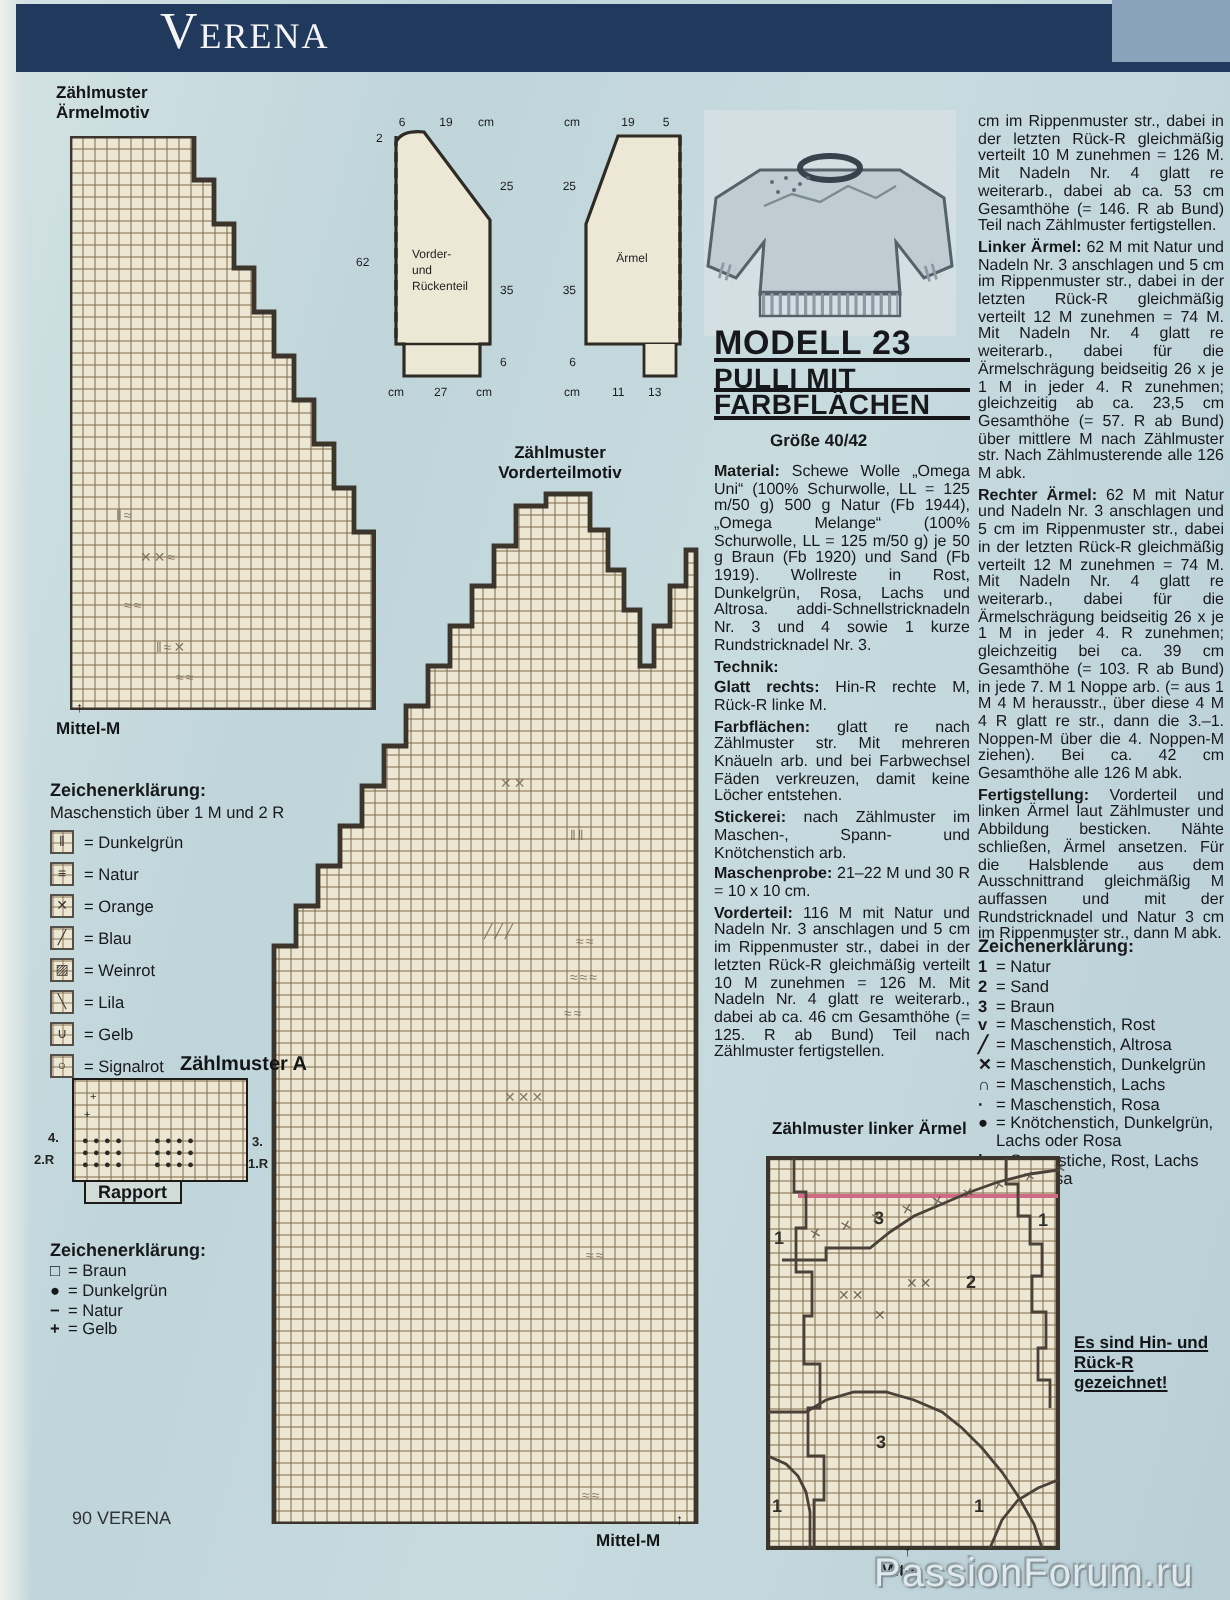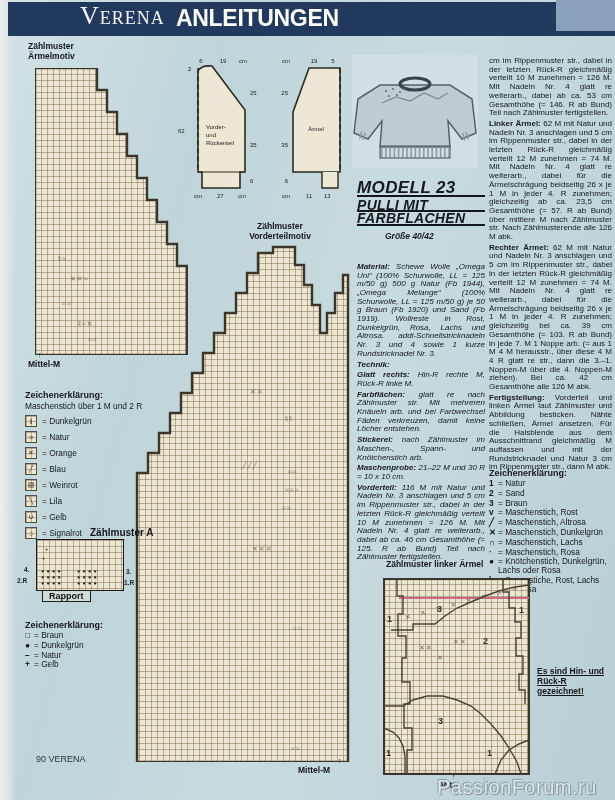--- a/index.html
+++ b/index.html
@@ -20,21 +20,21 @@
         background-image:repeating-linear-gradient(to right,rgba(128,106,74,.5) 0 1px,transparent 1px 6px),
                          repeating-linear-gradient(to bottom,rgba(128,106,74,.5) 0 1px,transparent 1px 6px);}
   .chartwrap svg{position:absolute;left:0;top:0;}
   .mk{position:absolute;font-size:7px;color:#6f6149;opacity:.8;letter-spacing:1px;white-space:nowrap;}
   .rg{position:absolute;font-size:9px;font-weight:bold;color:#33302a;}
   .txtcol{position:absolute;font-size:8px;line-height:8.7px;text-align:justify;color:#17181c;}
   .txtcol p{margin:0 0 2px 0;}
   .txtcol b{font-weight:bold;}
   .h1{font-size:17px;font-weight:bold;letter-spacing:.4px;border-bottom:2.4px solid #15161a;padding-bottom:2px;margin-bottom:4px;}
   .h2{font-size:14px;font-weight:bold;letter-spacing:.3px;border-bottom:2px solid #15161a;padding-bottom:1px;margin-bottom:2px;}
-  .gsize{font-size:8.5px;font-weight:bold;margin:6px 0 22px 0;padding-left:28px;}
+  .gsize{font-size:8.5px;font-weight:bold;margin:6px 0 7px 0;padding-left:28px;}
   .legend{position:absolute;font-size:8.3px;color:#17181c;}
   .legend .lh{font-weight:bold;font-size:9px;margin-bottom:1px;}
   .legend .sub{margin-bottom:4px;white-space:nowrap;}
   .lrow{display:flex;align-items:center;margin-bottom:4px;}
   .sybox{width:10px;height:10px;border:1px solid #55504a;background:#ece7d3;margin-right:5px;
          display:flex;align-items:center;justify-content:center;font-size:7px;color:#3a362f;
          background-image:linear-gradient(rgba(128,106,74,.45) 1px,transparent 1px),linear-gradient(90deg,rgba(128,106,74,.45) 1px,transparent 1px);
          background-size:5px 5px;}
   .lrow2{display:flex;margin-bottom:1px;line-height:8.8px;}
   .sy{width:9px;flex:none;font-weight:bold;}
@@ -47,21 +47,20 @@
 </style>
 </head>
 <body>
 
 <div id="page">
 
   <div class="abs" id="edge"></div>
 
   <div class="abs" id="topbar">
     <span class="brand"><span class="bi">V</span><span class="br">ERENA</span></span>
-    <span class="ttl">ANLEITUNGEN</span>
   </div>
   <div class="abs" id="corner"></div>
 
   <div class="abs lbl" style="left:28px;top:42px;">
     <div>Zählmuster</div>
     <div>Ärmelmotiv</div>
   </div>
   <div class="chartwrap" style="left:35px;top:68px;width:153px;height:287px;">
     <div class="grid" style="clip-path: polygon(0px 0px, 52px 0px, 62px 0px, 62px 22px, 72px 22px, 72px 44px, 82px 44px, 82px 66px, 92px 66px, 92px 88px, 102px 88px, 102px 110px, 112px 110px, 112px 132px, 122px 132px, 122px 154px, 132px 154px, 132px 176px, 142px 176px, 142px 198px, 152px 198px, 152px 287px, 0px 287px);"></div>
     <svg width="153" height="287" viewBox="0 0 153 287">
@@ -125,21 +124,21 @@
     <g fill="#5c6a73">
       <circle cx="34" cy="36" r="1"></circle>
         <circle cx="41" cy="34" r="1"></circle>
         <circle cx="48" cy="37" r="1"></circle>
       <circle cx="37" cy="41" r="1"></circle>
         <circle cx="45" cy="40" r="1"></circle>
         <circle cx="52" cy="34" r="1"></circle>
     </g>
   </svg>
 
-  <div class="txtcol" style="left:357px;top:184px;width:128px;font-style:italic;">
+  <div class="txtcol" style="left:357px;top:168px;width:128px;">
     <div class="h1">MODELL 23</div>
     <div class="h2">PULLI MIT</div>
     <div class="h2">FARBFLÄCHEN</div>
     <div class="gsize">Größe 40/42</div>
     <p><b>Material:</b> <span>Schewe Wolle „Omega Uni“ (100% Schurwolle, LL = 125 m/50 g) 500 g Natur (Fb 1944), „Omega Melange“ (100% Schurwolle, LL = 125 m/50 g) je 50 g Braun (Fb 1920) und Sand (Fb 1919). Wollreste in Rost, Dunkelgrün, Rosa, Lachs und Altrosa. addi-Schnellstricknadeln Nr. 3 und 4 sowie 1 kurze Rundstricknadel Nr. 3.</span></p>
     <p><b>Technik:</b> <span></span></p>
     <p><b>Glatt rechts:</b> <span>Hin-R rechte M, Rück-R linke M.</span></p>
     <p><b>Farbflächen:</b> <span>glatt re nach Zählmuster str. Mit mehreren Knäueln arb. und bei Farbwechsel Fäden verkreuzen, damit keine Löcher entstehen.</span></p>
     <p><b>Stickerei:</b> <span>nach Zählmuster im Maschen-, Spann- und Knötchenstich arb.</span></p>
     <p><b>Maschenprobe:</b> <span>21–22 M und 30 R = 10 x 10 cm.</span></p>

